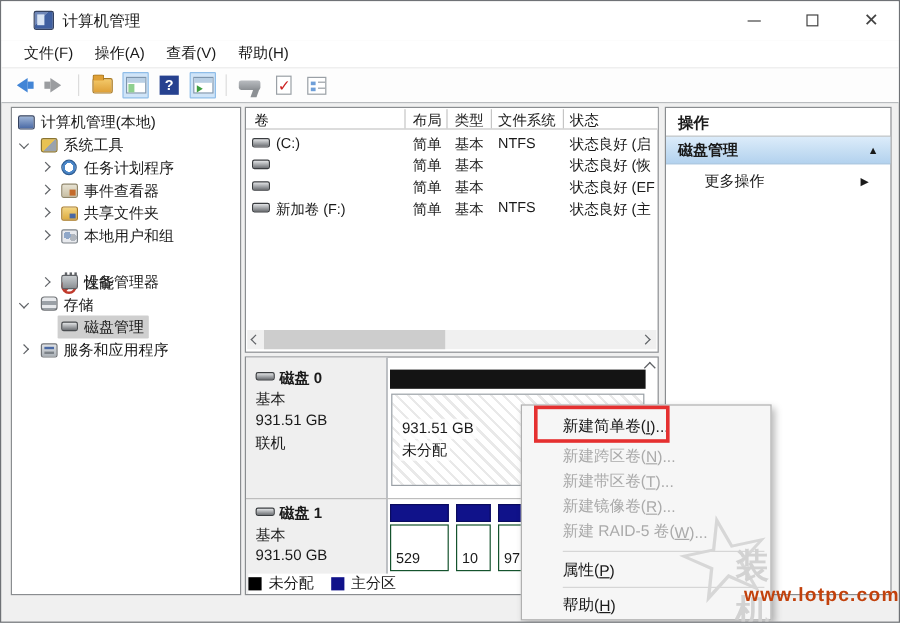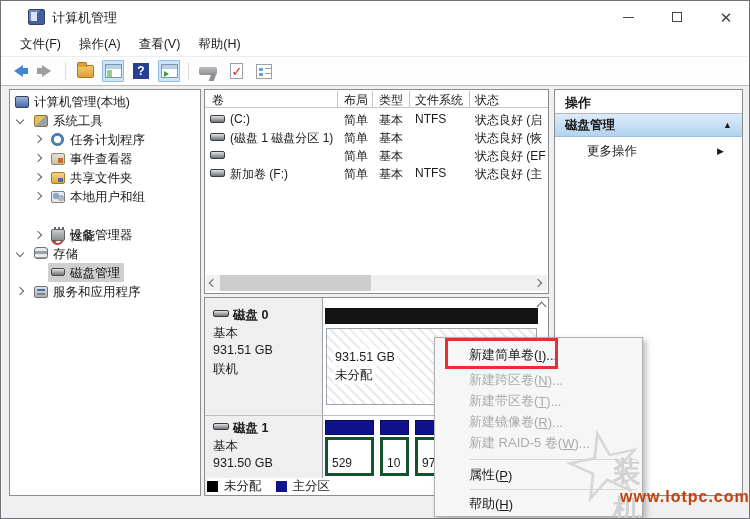--- a/index.html
+++ b/index.html
@@ -93,21 +93,21 @@
   
   .label-col { position:absolute; left:0; top:0; width:118px; height:100%; background:#efefef; border-right:1px solid #9aa0a6; }
   .disk-divider { position:absolute; left:0; width:100%; height:1px; background:#bdbdbd; }
   .dlabel { position:absolute; font-size:12.5px; white-space:nowrap; }
   .dname { font-weight:bold; }
   .dmini-disk { position:absolute; width:16px; height:7px; background:linear-gradient(#e2e4e6,#6f7276); border:1px solid #3a3d40; border-radius:2px; }
   .black-strip { position:absolute; background:#141414; }
   .unalloc-box { position:absolute; background:repeating-linear-gradient(45deg,#ffffff 0 5px,#e9e9e9 5px 7px); border:1px solid #9aa0a6; }
   .unalloc-text { position:absolute; font-size:12.5px; line-height:17px; background:rgba(255,255,255,.75); padding:0 2px; }
   .pstrip { position:absolute; height:15px; background:#10128a; border:1px solid #0a0b5e; }
-  .pbody { position:absolute; background:#fff; border:3px solid #14532d; font-size:12px; overflow:hidden; }
+  .pbody { position:absolute; background:#fff; border:1px solid #14532d; font-size:12px; overflow:hidden; }
   .pbody .l1 { text-align:center; font-weight:bold; margin-top:3px; }
   .pbody .l2 { position:absolute; left:4px; bottom:3px; white-space:nowrap; }
   .legend { position:absolute; left:2px; top:180px; width:340px; height:17px; background:#fff; display:flex; align-items:center; gap:6px; font-size:12.5px; }
   .lg-sq { width:11px; height:11px; display:inline-block; }
   .uparrow { position:absolute; right:3px; top:5px; width:7px; height:7px; border-left:1.4px solid #5f6266; border-top:1.4px solid #5f6266; transform:rotate(45deg); }
 
   
   .ap-title { position:absolute; left:10px; top:4px; font-weight:bold; font-size:13px; }
   .ap-title-line { position:absolute; left:0; top:23px; width:100%; height:1px; background:#b5b8bb; }
   .ap-bar { position:absolute; left:0; top:24px; width:100%; height:23px; background:linear-gradient(#dcecfa,#b3d2ee); border-bottom:1px solid #9ebfdd; display:flex; align-items:center; padding:0 10px; font-weight:bold; }
@@ -260,21 +260,20 @@
     <div class="vrow" style="top:20px;">
       <span class="vdisk-ic"></span>
       <span class="vcell" style="left:25px;">(C:)</span>
       <span class="vcell" style="left:139px;">简单</span>
       <span class="vcell" style="left:174px;">基本</span>
       <span class="vcell" style="left:210px;">NTFS</span>
       <span class="vcell" style="left:270px;">状态良好 (启</span>
     </div>
     <div class="vrow" style="top:38px;">
       <span class="vdisk-ic"></span>
-      <span class="vcell" style="left:25px;">(磁盘 1 磁盘分区 1)</span>
       <span class="vcell" style="left:139px;">简单</span>
       <span class="vcell" style="left:174px;">基本</span>
       <span class="vcell" style="left:210px;"></span>
       <span class="vcell" style="left:270px;">状态良好 (恢</span>
     </div>
     <div class="vrow" style="top:56px;">
       <span class="vdisk-ic"></span>
       <span class="vcell" style="left:139px;">简单</span>
       <span class="vcell" style="left:174px;">基本</span>
       <span class="vcell" style="left:210px;"></span>

